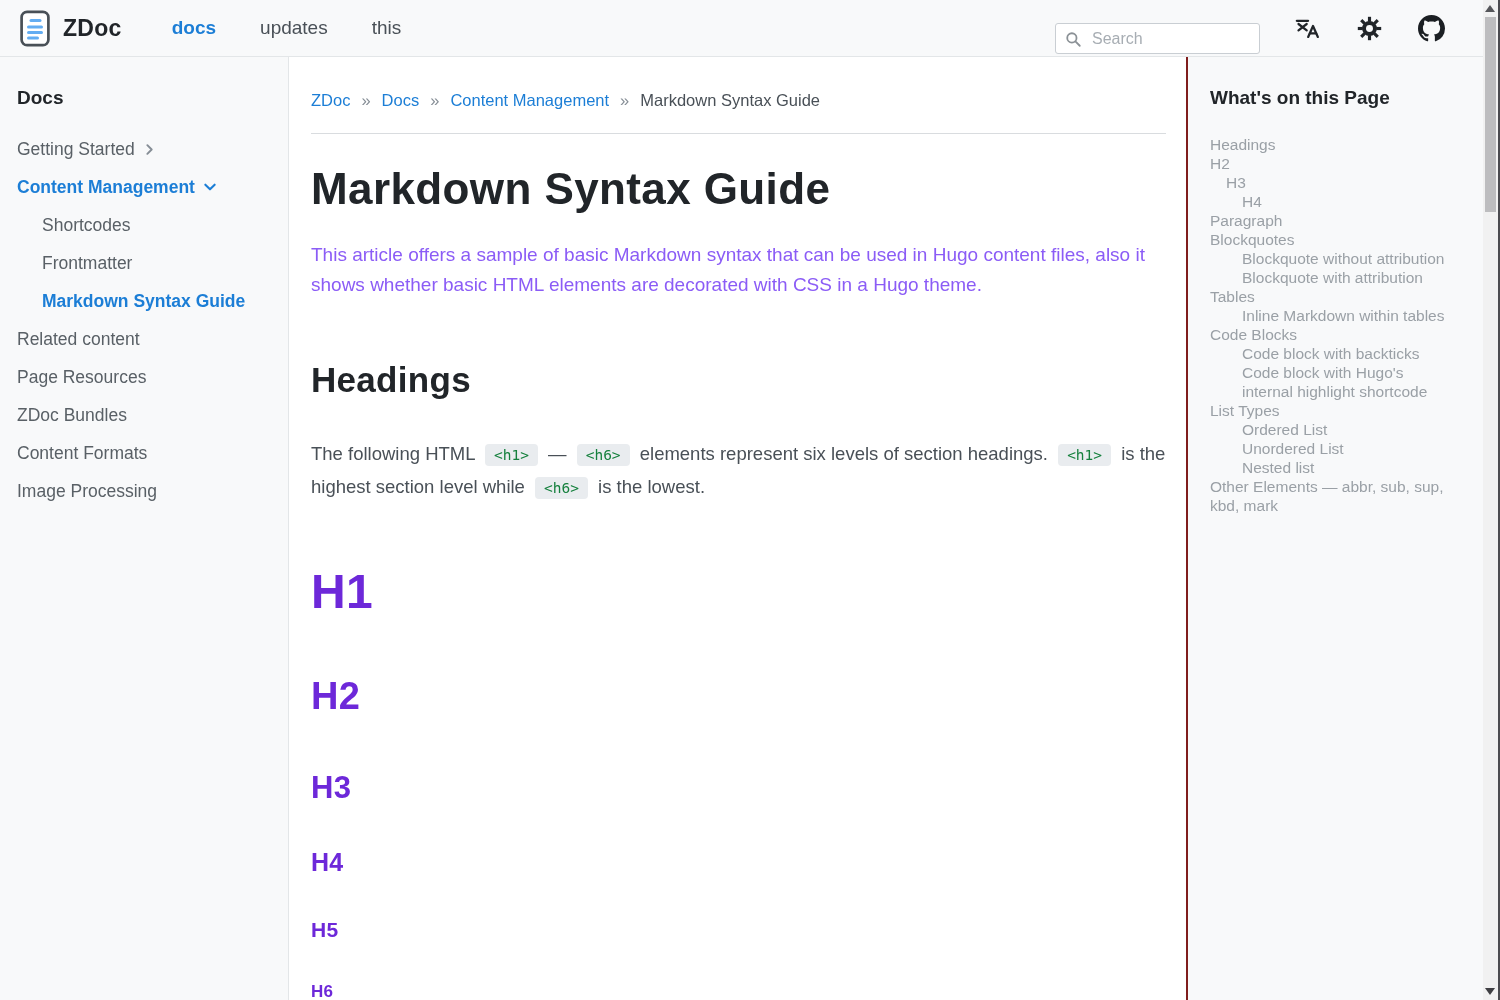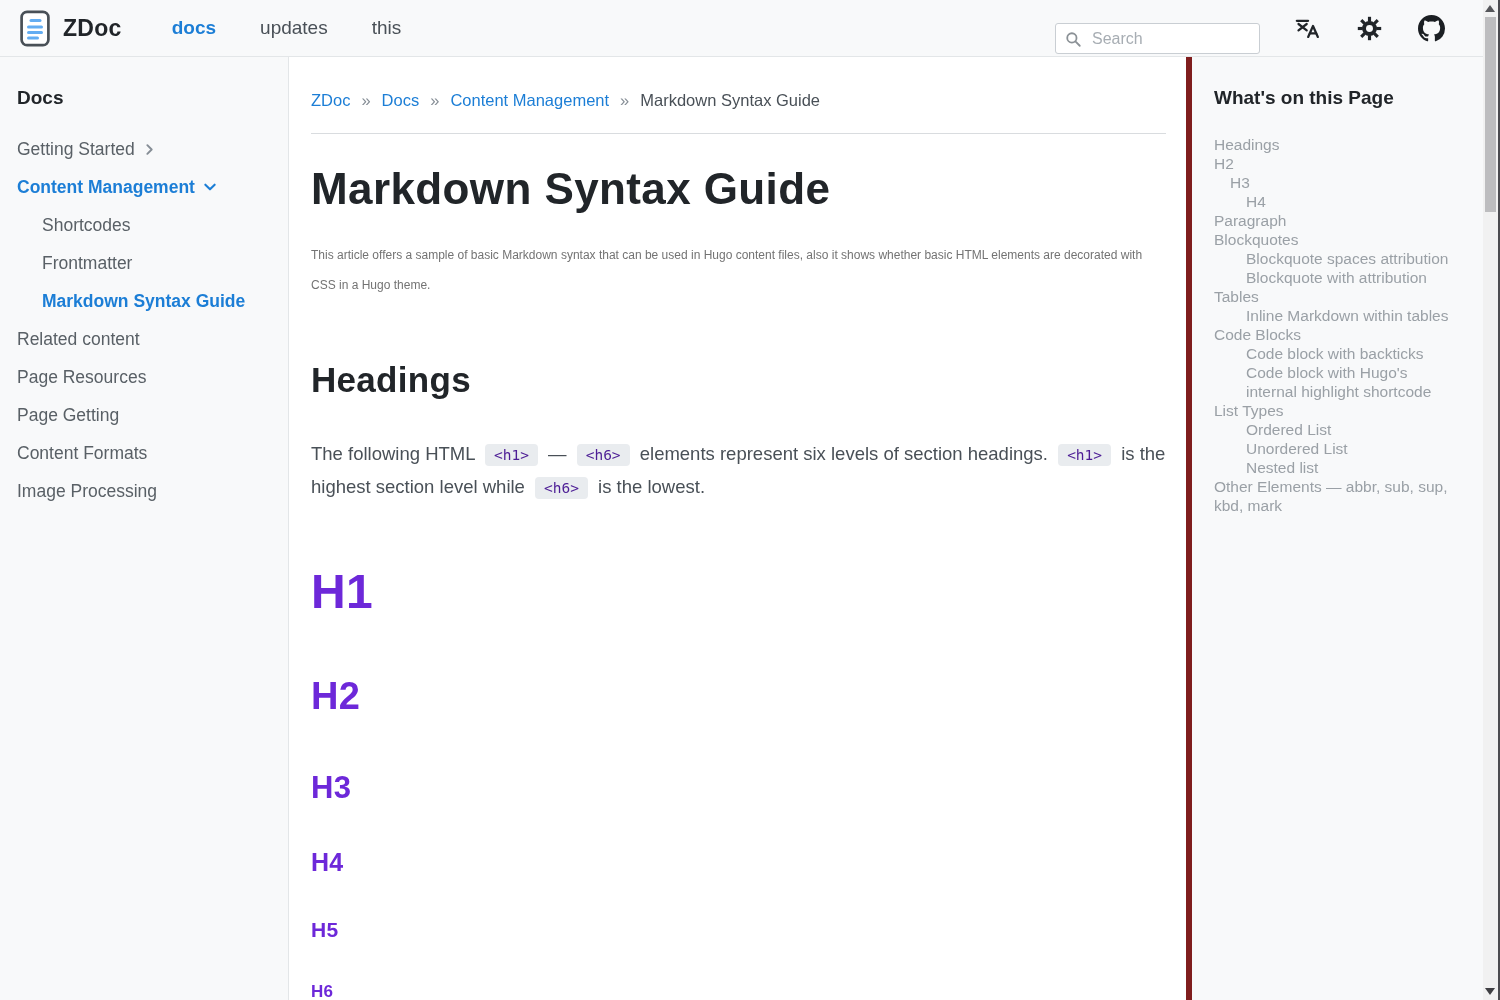--- a/index.html
+++ b/index.html
@@ -49,40 +49,40 @@
   .side-item.blue { color:#1c7ed6; font-weight:bold; }
   .side-item .chev { display:flex; align-items:center; }
 
   
   .main { flex:1 1 auto; padding:34px 20px 0 22px; overflow:hidden; background:#fff; }
   .breadcrumb { font-size:16.5px; color:#868e96; display:flex; gap:11px; align-items:center; flex-wrap:wrap; }
   .crumb-link { color:#1c7ed6; cursor:pointer; }
   .crumb-current { color:#495057; }
   .rule { border:none; border-top:1px solid #d9dcdf; margin:23px 0 0 0; }
   .article-title { font-size:44px; font-weight:800; color:#212529; margin:30px 0 0 0; letter-spacing:.4px; }
-  .intro { font-size:12px; line-height:30px; color:#737373; margin-top:26px; max-width:860px; }
+  .intro { font-size:19px; line-height:30px; color:#8b5cf6; margin-top:26px; max-width:860px; }
   .section-heading { font-size:35px; font-weight:800; color:#212529; margin-top:60px; letter-spacing:.3px; }
   .code-paragraph { font-size:18.5px; line-height:32px; color:#495057; margin-top:38px; max-width:860px; }
   code.chip {
     background:#e9ecef; border-radius:4px; padding:3px 9px;
-    font-family:"DejaVu Sans Mono", monospace; font-size:14.5px; color:#4c1d95; margin:0 5px;
+    font-family:"DejaVu Sans Mono", monospace; font-size:14.5px; color:#15803d; margin:0 5px;
     white-space:nowrap;
   }
   .sh { font-weight:800; color:#6d28d9; letter-spacing:.3px; }
   .sh1 { font-size:48px; margin-top:60px; }
   .sh2 { font-size:38px; margin-top:56px; }
   .sh3 { font-size:31px; margin-top:52px; }
   .sh4 { font-size:25px; margin-top:42px; }
   .sh5 { font-size:21px; margin-top:41px; }
   .sh6 { font-size:17px; margin-top:40px; }
 
   
   .toc {
     width:297px; flex:0 0 297px; background:#f8f9fa;
-    border-left:6px solid #7f1d1d; padding:30px 26px 16px 22px; overflow:hidden;
+    border-left:2px solid #7f1d1d; padding:30px 26px 16px 22px; overflow:hidden;
   }
   .toc-title { font-size:19px; font-weight:bold; color:#212529; }
   .toc-list { margin-top:26px; }
   .toc-item { font-size:15.5px; line-height:19px; color:#9aa0a6; cursor:pointer; }
   .toc-item.ind1 { padding-left:16px; }
   .toc-item.ind2 { padding-left:32px; }
 
   
   .scroll-rail {
     position:absolute; top:0; right:0; width:17px; height:1000px;
@@ -201,21 +201,21 @@
         <div class="side-item level1 blue">
           <span>Markdown Syntax Guide</span>
         </div>
         <div class="side-item level0">
           <span>Related content</span>
         </div>
         <div class="side-item level0">
           <span>Page Resources</span>
         </div>
         <div class="side-item level0">
-          <span>Page Getting</span>
+          <span>ZDoc Bundles</span>
         </div>
         <div class="side-item level0">
           <span>Content Formats</span>
         </div>
         <div class="side-item level0">
           <span>Image Processing</span>
         </div>
       </div>
   </div>
 
@@ -246,21 +246,21 @@
 
   <div class="toc">
     <div class="toc-title">What's on this Page</div>
     <div class="toc-list" id="toc-list">
         <div class="toc-item ind0">Headings</div>
         <div class="toc-item ind0">H2</div>
         <div class="toc-item ind1">H3</div>
         <div class="toc-item ind2">H4</div>
         <div class="toc-item ind0">Paragraph</div>
         <div class="toc-item ind0">Blockquotes</div>
-        <div class="toc-item ind2">Blockquote spaces attribution</div>
+        <div class="toc-item ind2">Blockquote without attribution</div>
         <div class="toc-item ind2">Blockquote with attribution</div>
         <div class="toc-item ind0">Tables</div>
         <div class="toc-item ind2">Inline Markdown within tables</div>
         <div class="toc-item ind0">Code Blocks</div>
         <div class="toc-item ind2">Code block with backticks</div>
         <div class="toc-item ind2">Code block with Hugo's internal highlight shortcode</div>
         <div class="toc-item ind0">List Types</div>
         <div class="toc-item ind2">Ordered List</div>
         <div class="toc-item ind2">Unordered List</div>
         <div class="toc-item ind2">Nested list</div>

